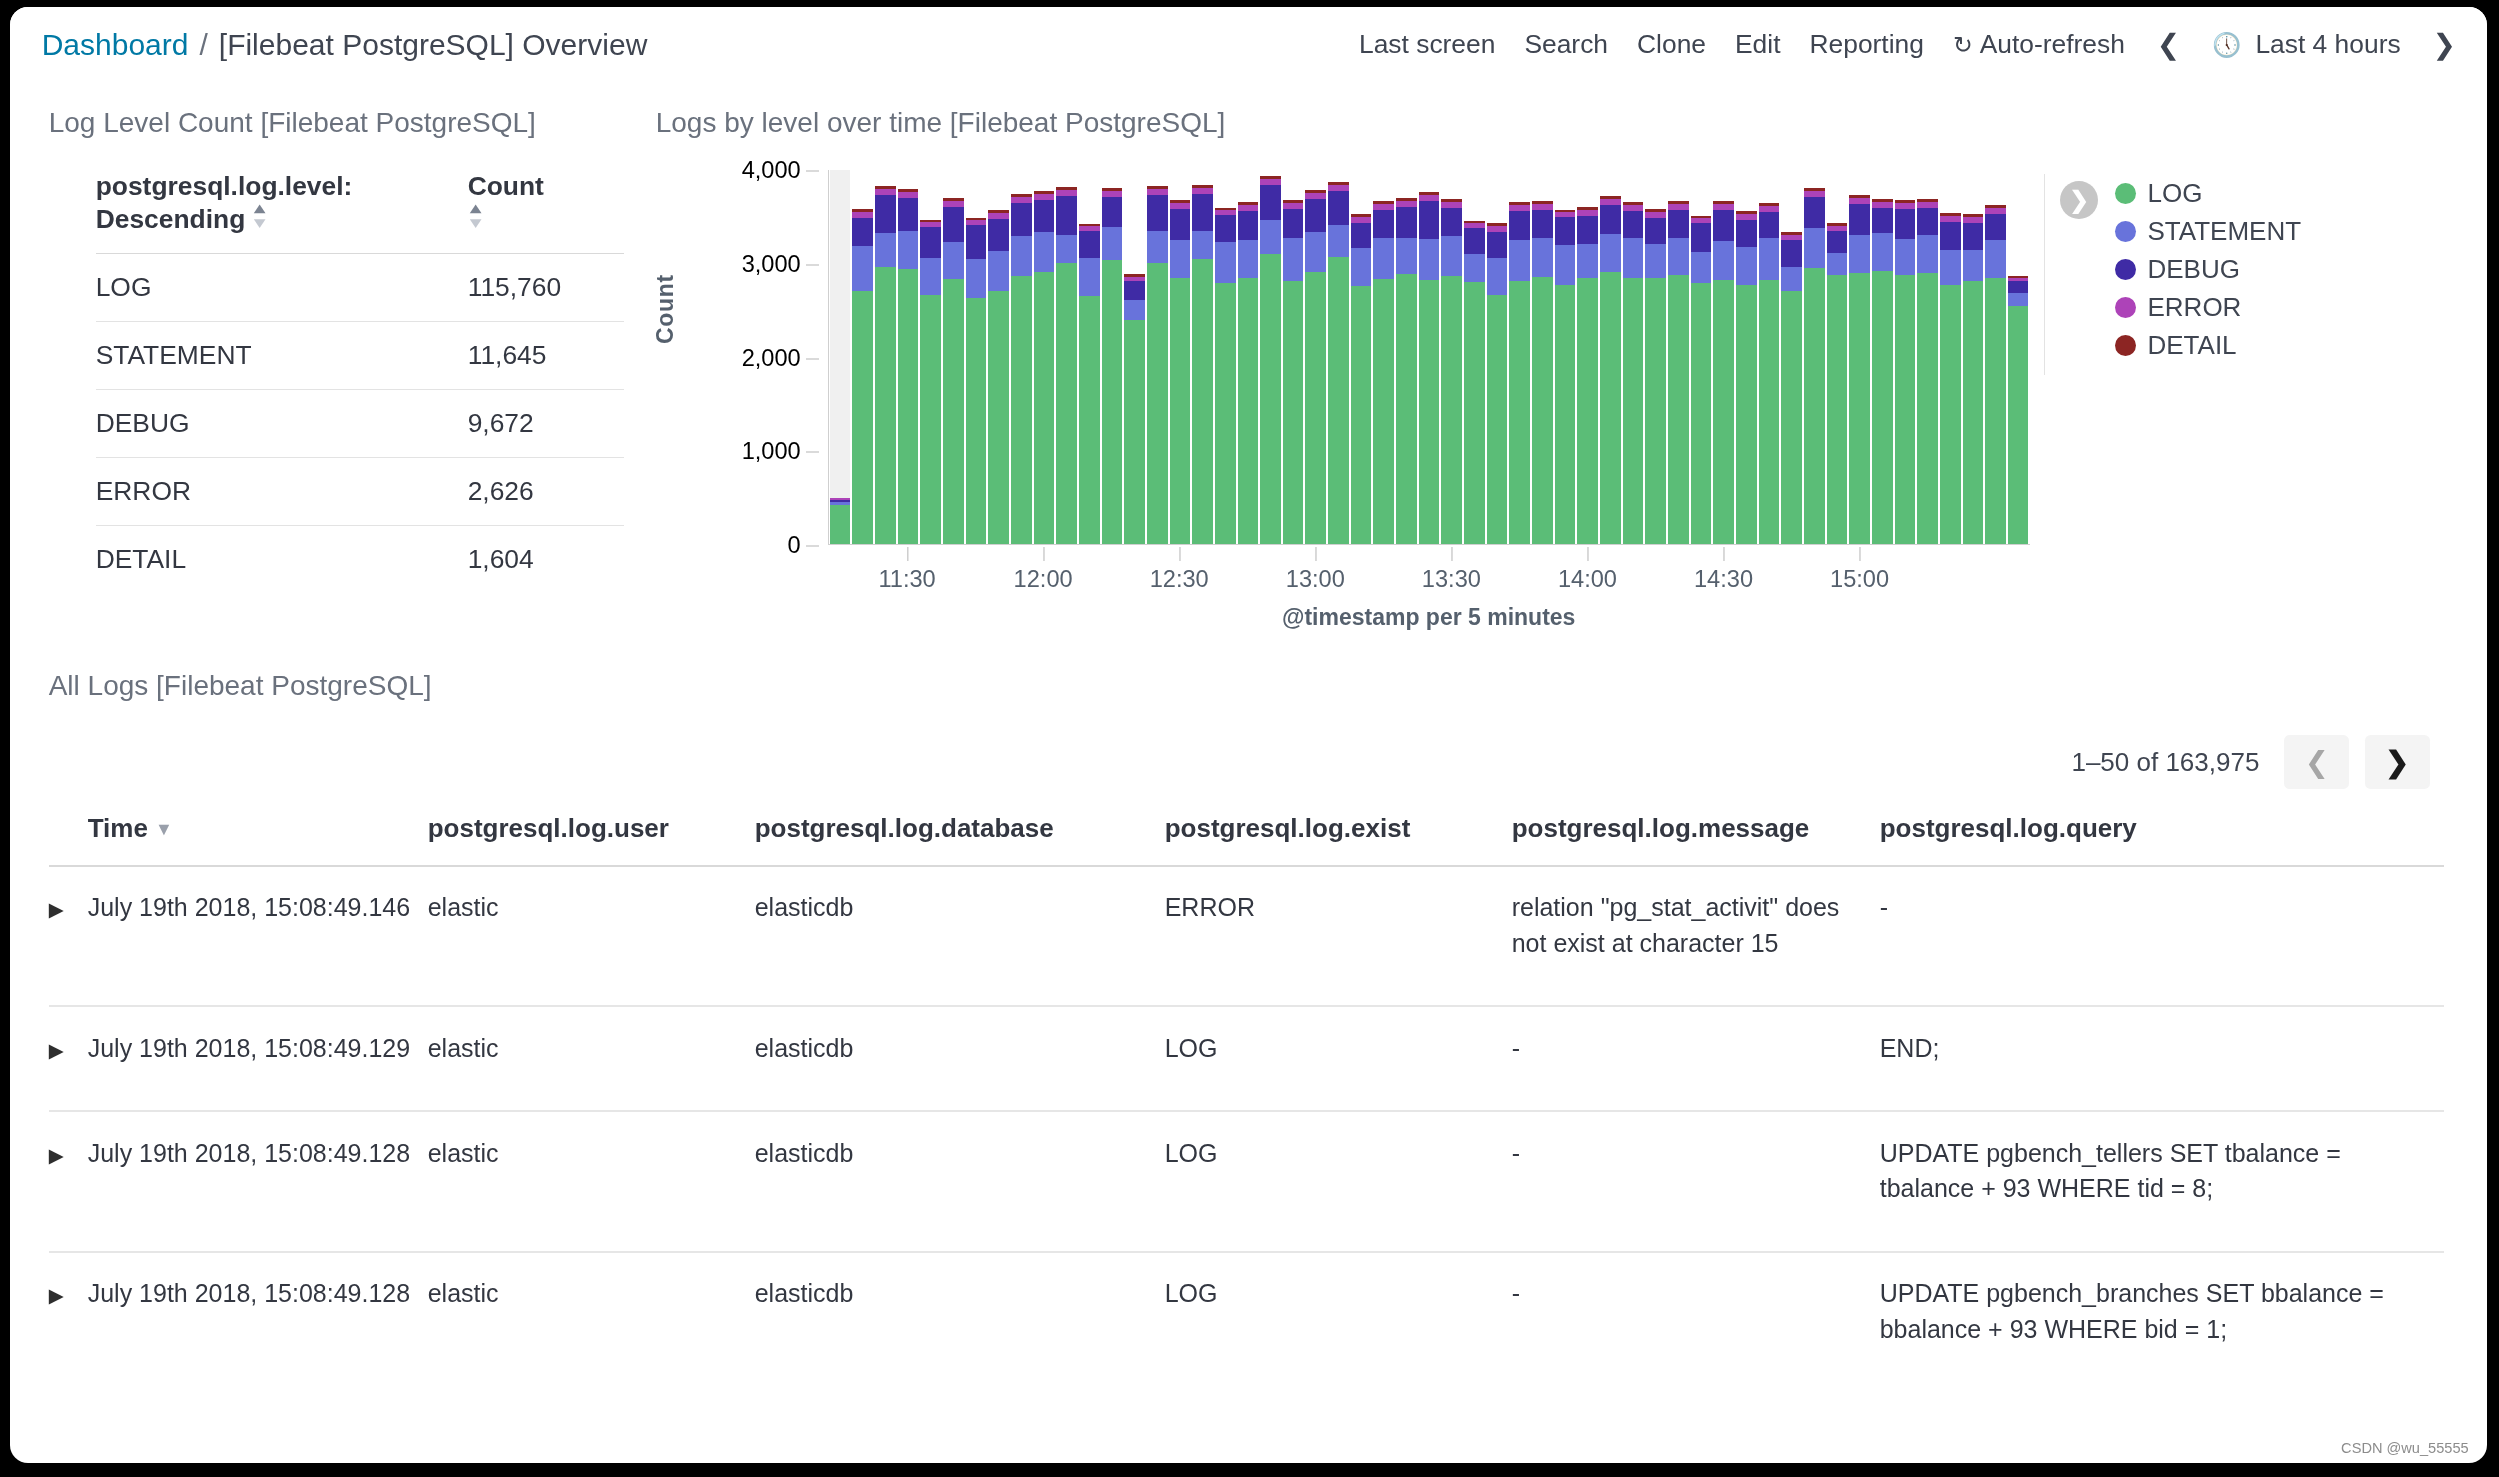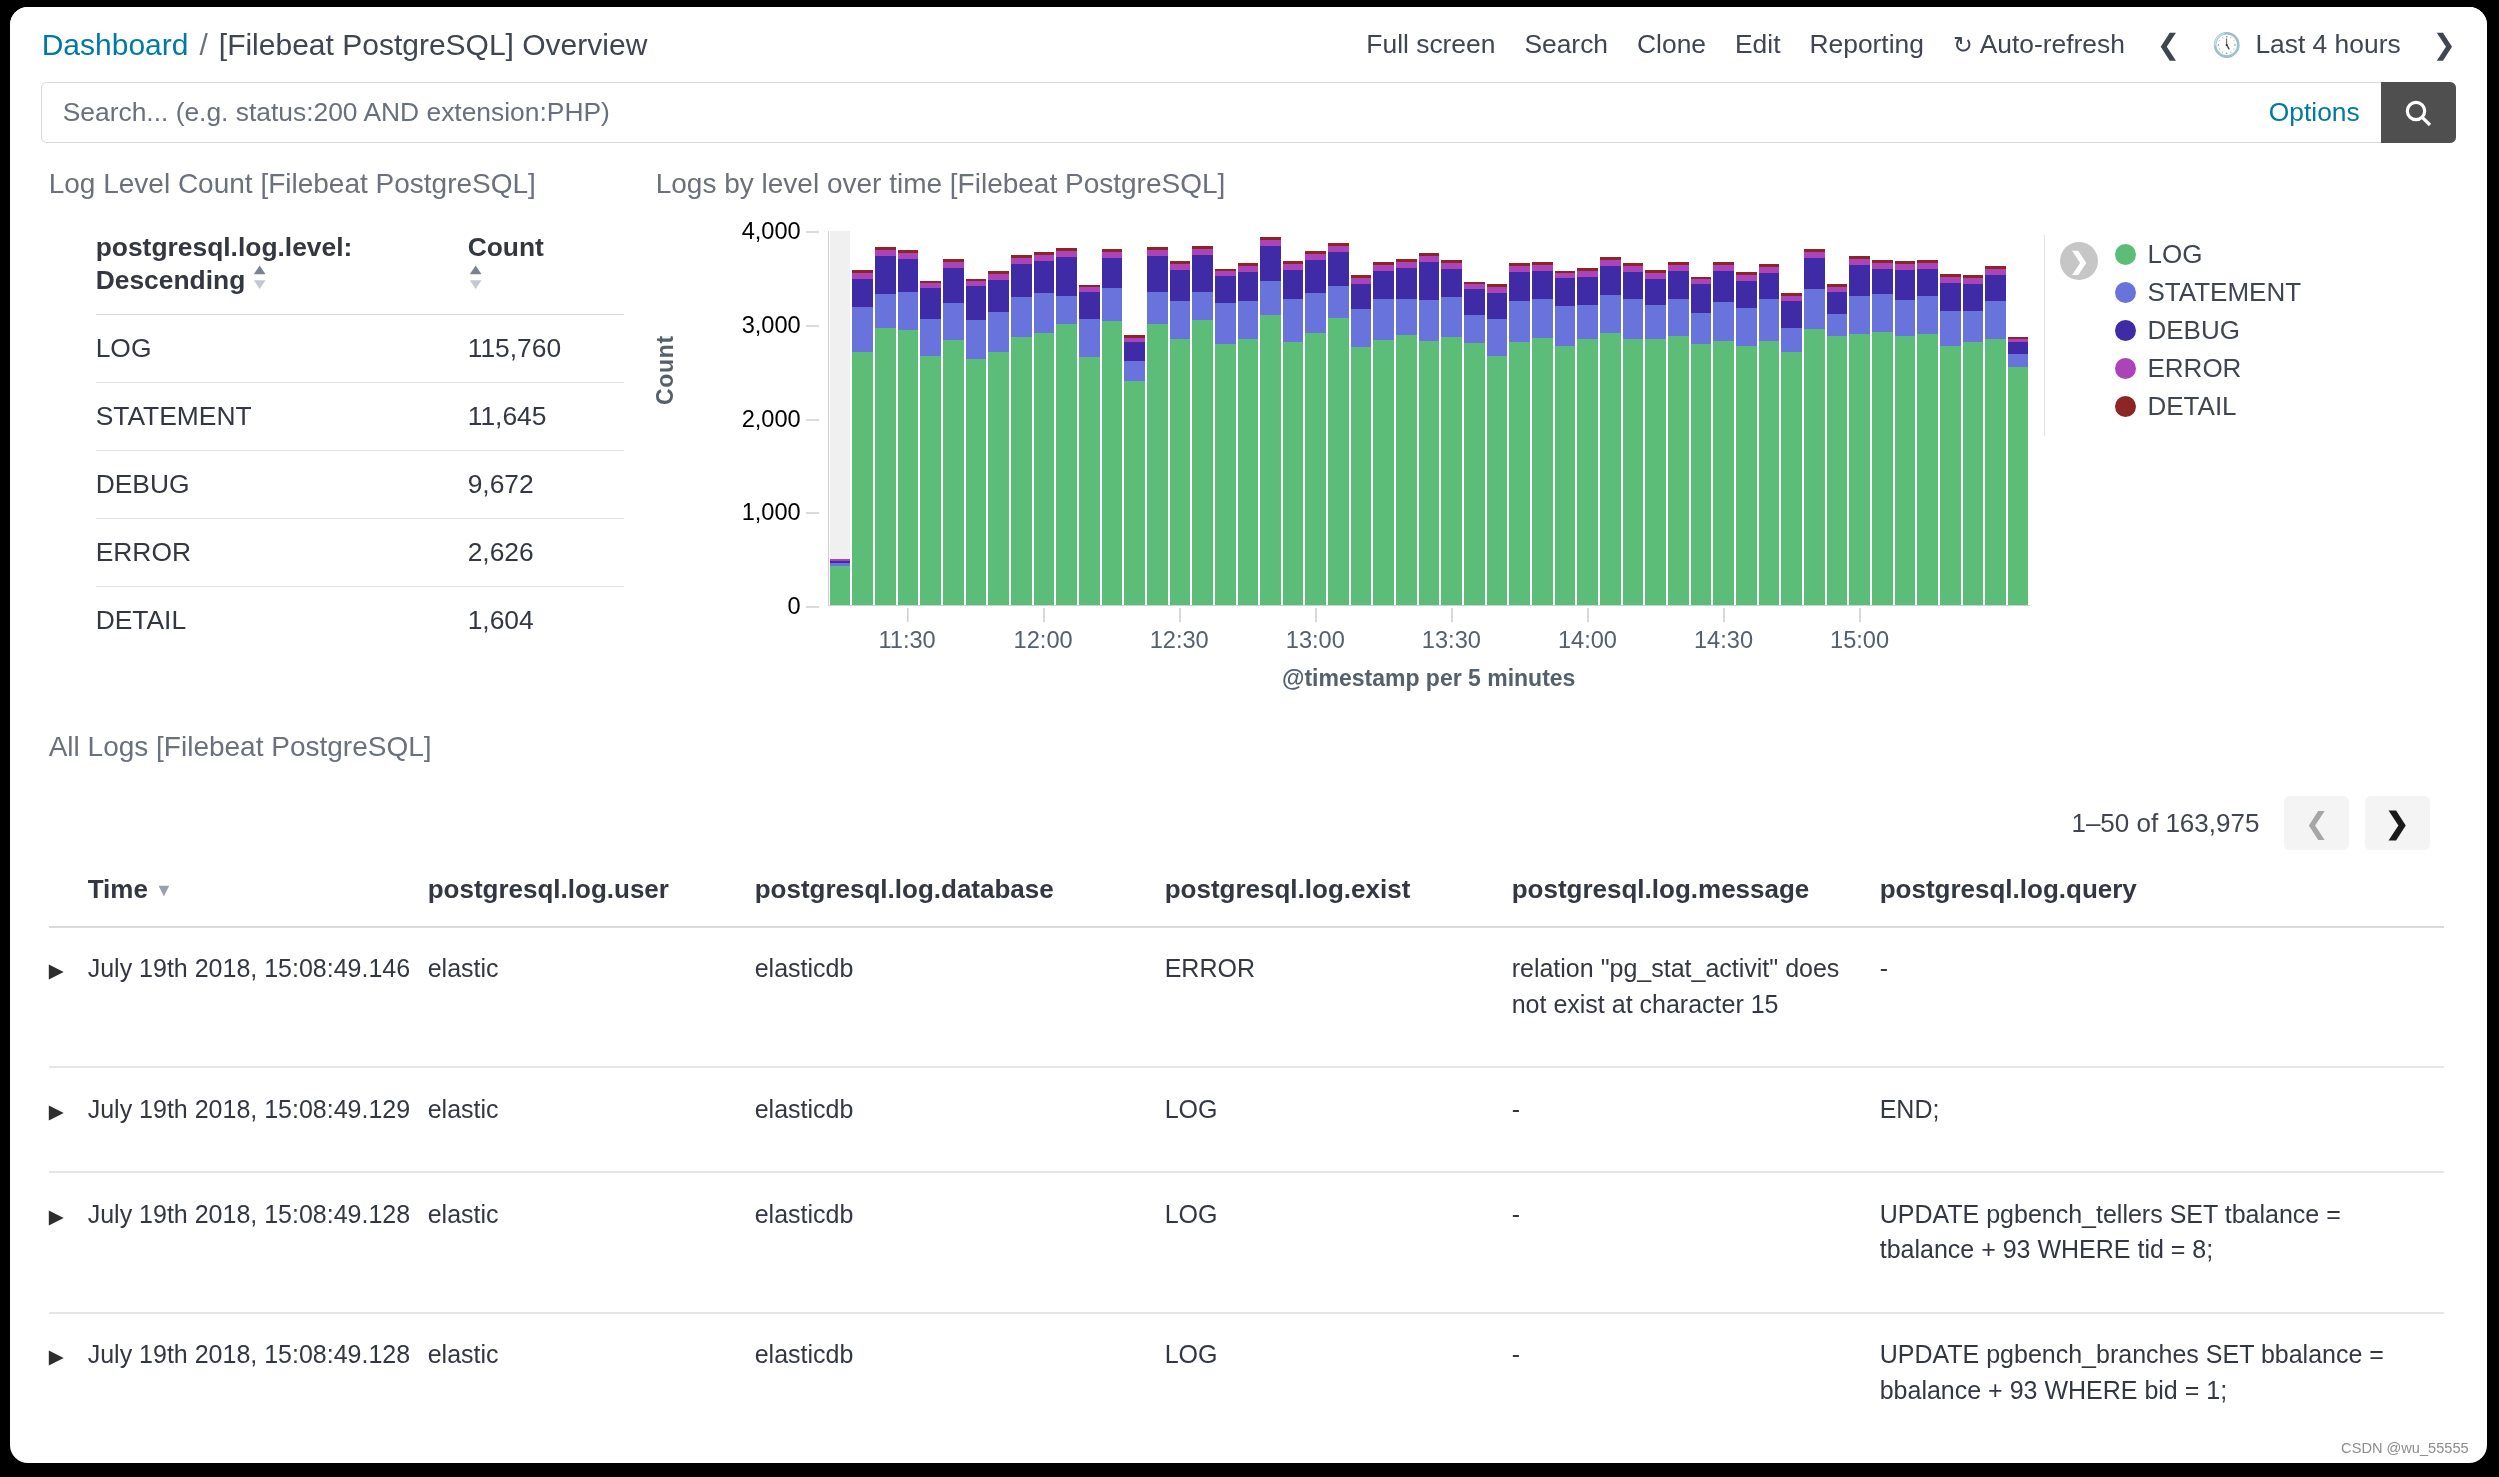--- a/index.html
+++ b/index.html
@@ -238,47 +238,35 @@
 
 <div id="app">
 
   <div class="topnav">
     <div class="breadcrumb">
       <span class="bc-link">Dashboard</span>
       <span class="bc-sep">/</span>
       <span class="bc-title">[Filebeat PostgreSQL] Overview</span>
     </div>
     <div class="nav-actions">
-      <span class="na">Full screen</span>
+      <span class="na">Last screen</span>
       <span class="na">Search</span>
       <span class="na">Clone</span>
       <span class="na">Edit</span>
       <span class="na">Reporting</span>
       <span class="na"><span class="nav-icon">↻</span><span>Auto-refresh</span></span>
       <span class="chev">❮</span>
       <span class="na time-pick">
           <span class="nav-icon">🕔</span>
           <span>Last 4 hours</span>
         </span>
       <span class="chev">❯</span>
     </div>
   </div>
 
-  <div class="searchrow">
-    <div class="searchbox">
-      <input type="text" placeholder="Search... (e.g. status:200 AND extension:PHP)" style="">
-      <span class="opt-btn">Options</span>
-    </div>
-    <div class="search-submit">
-      <svg viewBox="0 0 24 24" fill="none" stroke="#ffffff" stroke-width="2.4">
-        <circle cx="10.5" cy="10.5" r="6.5"></circle>
-          <line x1="15.4" y1="15.4" x2="21" y2="21"></line>
-      </svg>
-    </div>
-  </div>
 
 
   <div class="panels">
 
     <div class="panel-left">
       <div class="panel-title">Log Level Count [Filebeat PostgreSQL]</div>
       <table class="lltable">
         <thead>
           <tr>
             <th>

